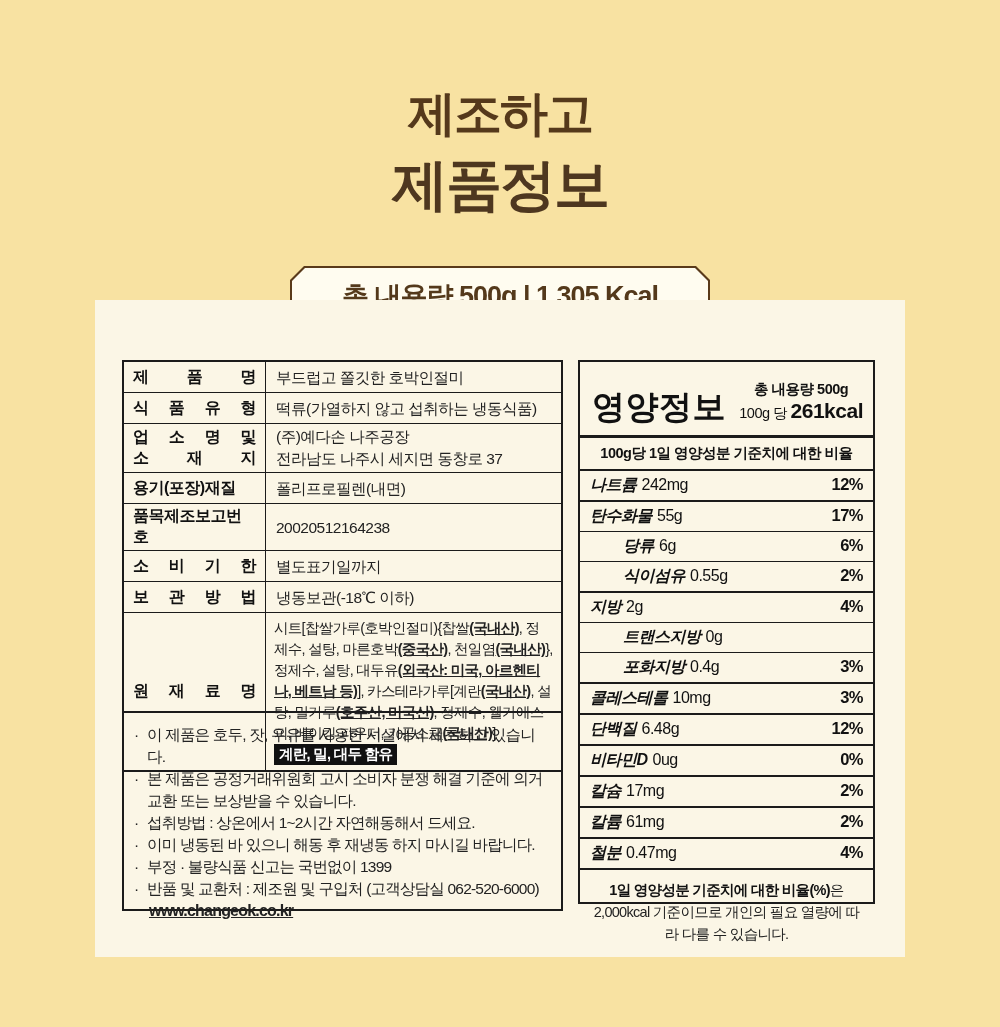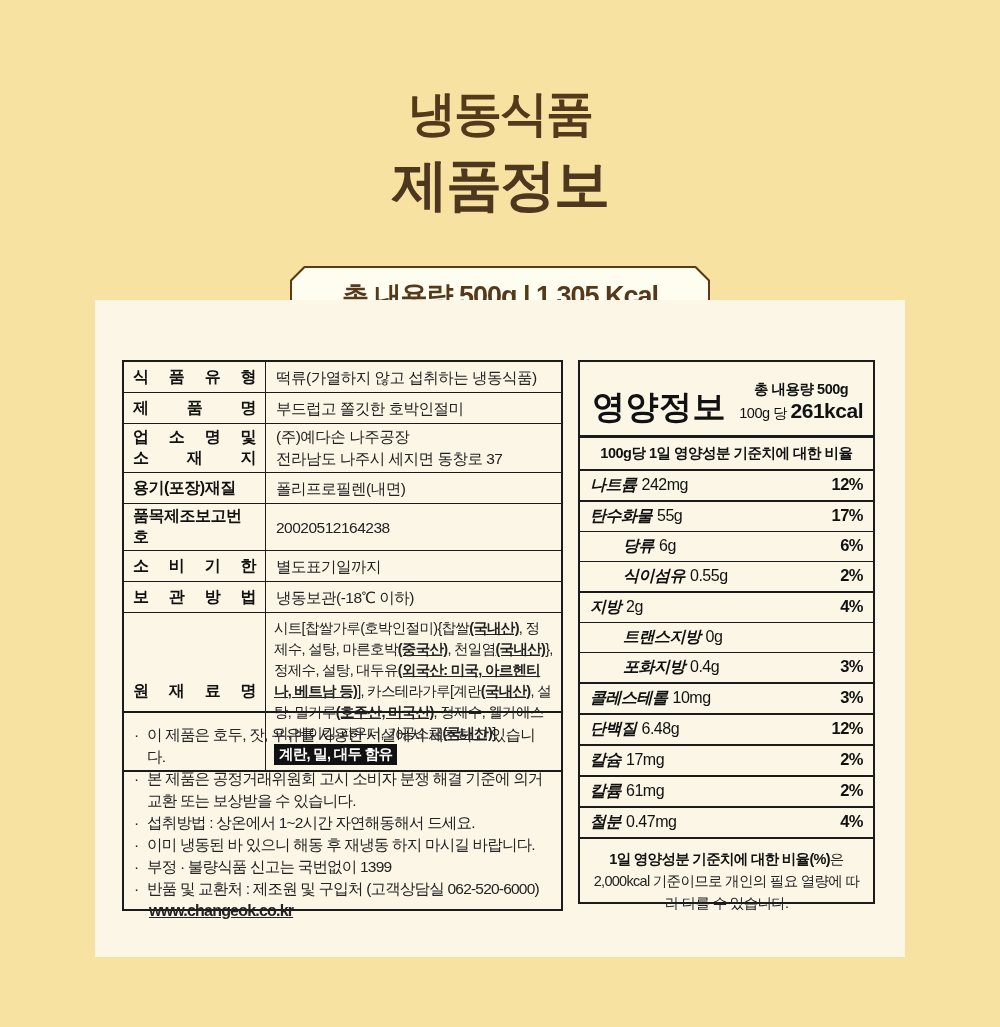--- a/index.html
+++ b/index.html
@@ -89,44 +89,44 @@
   .np{margin-left:auto;font-weight:700;font-size:16.5px;}
   .nfoot{
     border-top:2.2px solid #1b1b1b;padding:10px 11px;font-size:14.5px;
     line-height:1.5;color:#222;flex:1;letter-spacing:-0.7px;text-align:center;
   }
   .nfoot b{color:#111;}
 </style>
 </head>
 <body>
 
-<div class="title1">냉동식품</div>
+<div class="title1">제조하고</div>
 <div class="title2">제품정보</div>
 
 <div class="badge">
   <div class="badge-inner">
     <span class="badge-text">총 내용량 500g | 1,305 Kcal</span>
   </div>
 </div>
 
 <div class="panel">
 
   <table class="info-table">
     <tbody>
       <tr class="rw">
         <th>
+            <div class="jl">제 품 명</div>
+          </th>
+        <td>부드럽고 쫄깃한 호박인절미</td>
+      </tr>
+      <tr class="rw">
+        <th>
             <div class="jl">식 품 유 형</div>
           </th>
         <td>떡류(가열하지 않고 섭취하는 냉동식품)</td>
-      </tr>
-      <tr class="rw">
-        <th>
-            <div class="jl">제 품 명</div>
-          </th>
-        <td>부드럽고 쫄깃한 호박인절미</td>
       </tr>
       <tr class="rw2">
         <th>
           <div class="jl">업 소 명 및</div>
           <div class="jl">소 재 지</div>
         </th>
         <td>
           <div>(주)예다손 나주공장</div>
           <div>전라남도 나주시 세지면 동창로 37</div>
         </td>
@@ -247,20 +247,25 @@
       <span class="nn">콜레스테롤</span>
         <span class="na">10mg</span>
         <span class="np">3%</span>
     </div>
     <div class="nrow">
       <span class="nn">단백질</span>
         <span class="na">6.48g</span>
         <span class="np">12%</span>
     </div>
     <div class="nrow">
+      <span class="nn">비타민D</span>
+        <span class="na">0ug</span>
+        <span class="np">0%</span>
+    </div>
+    <div class="nrow">
       <span class="nn">칼슘</span>
         <span class="na">17mg</span>
         <span class="np">2%</span>
     </div>
     <div class="nrow">
       <span class="nn">칼륨</span>
         <span class="na">61mg</span>
         <span class="np">2%</span>
     </div>
     <div class="nrow">

